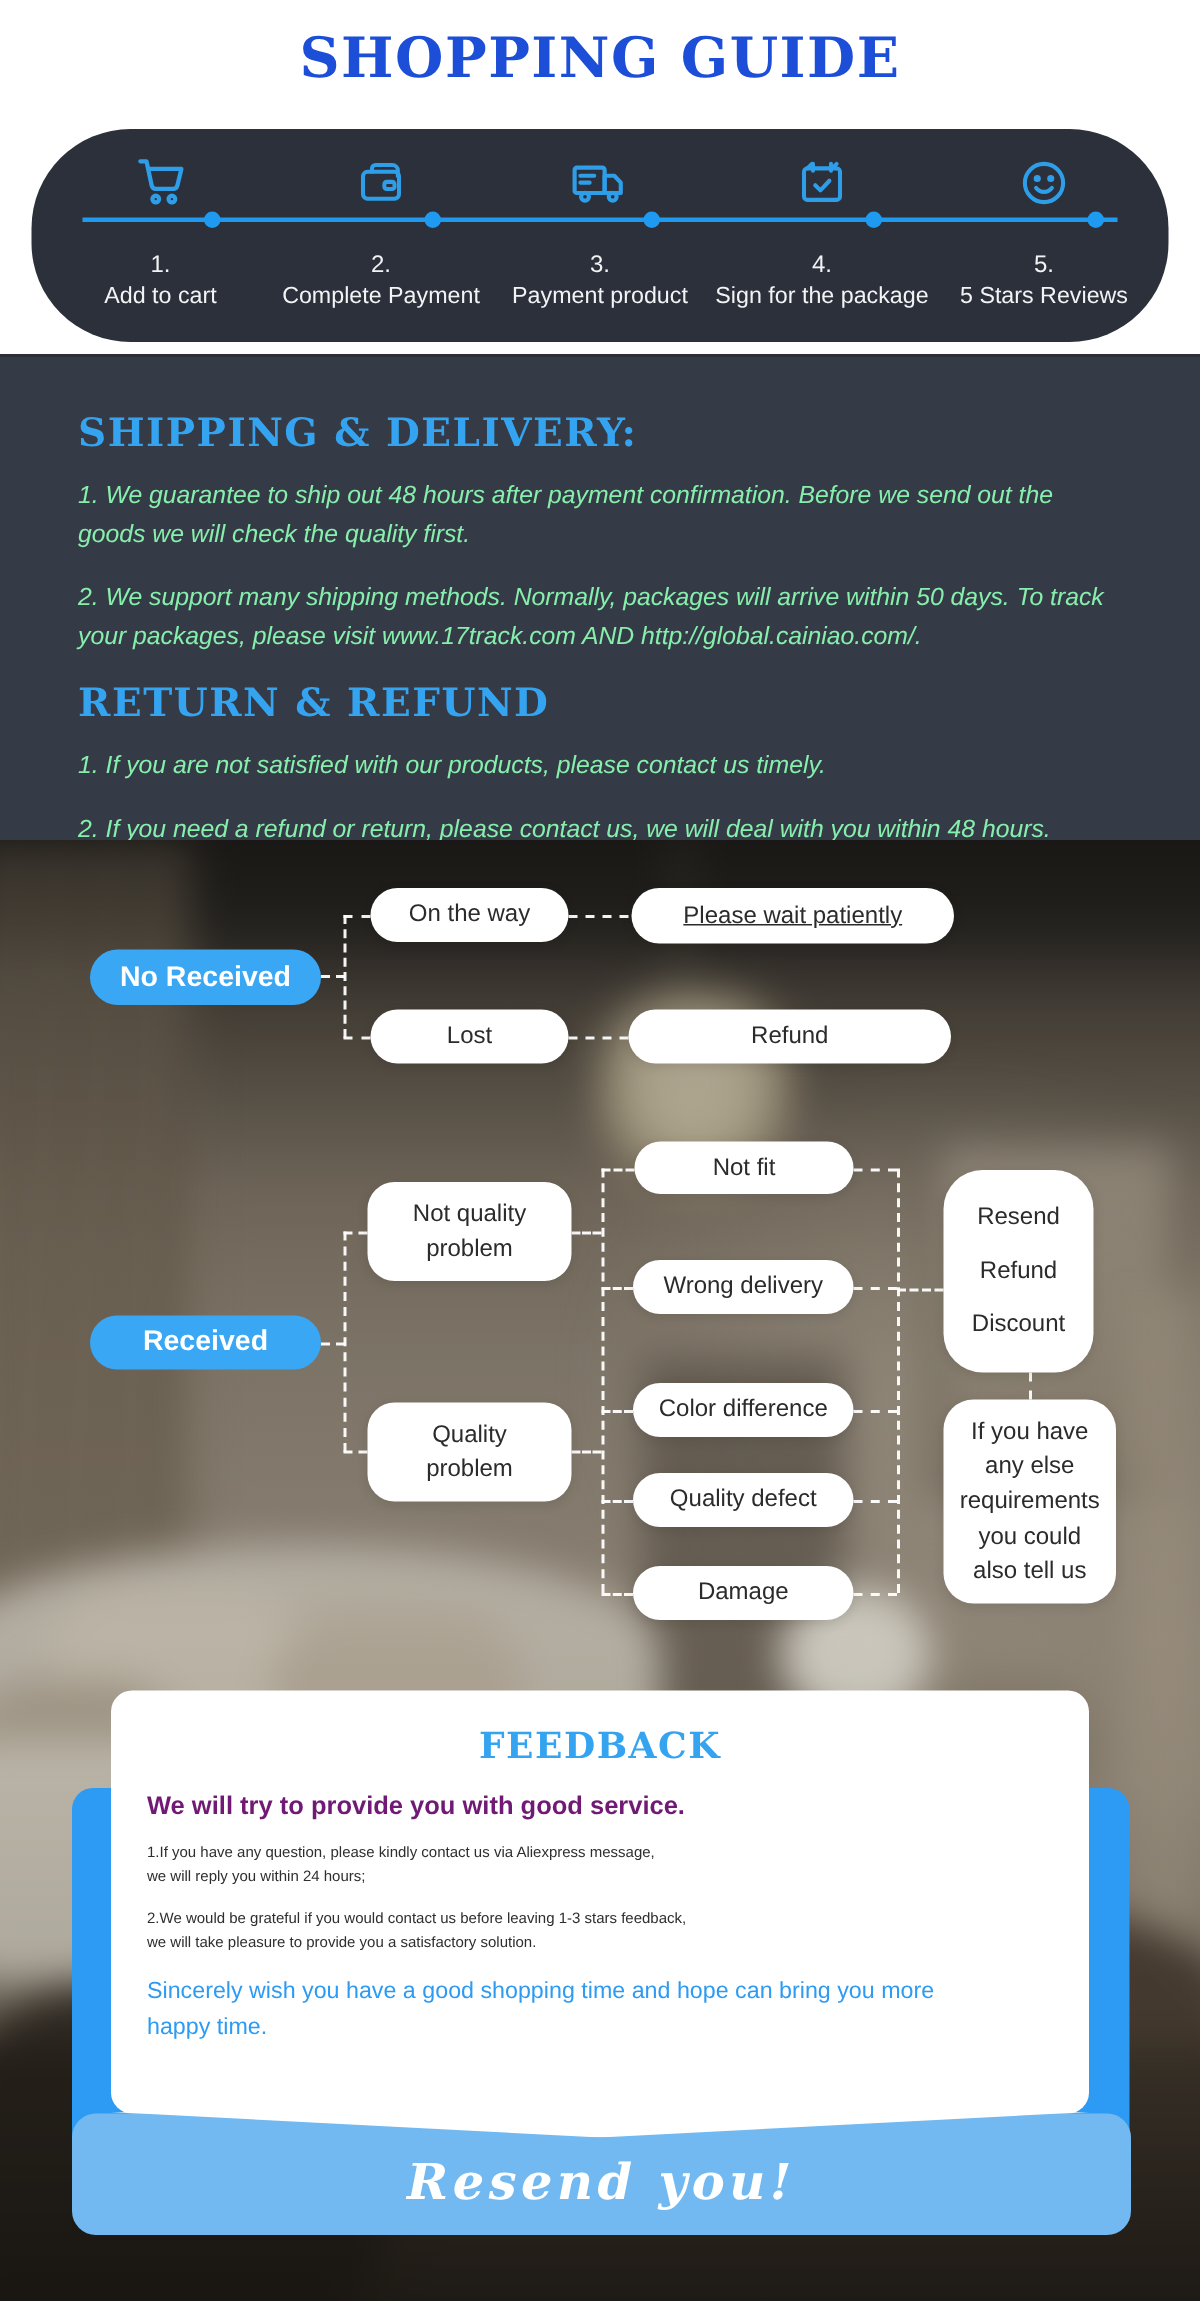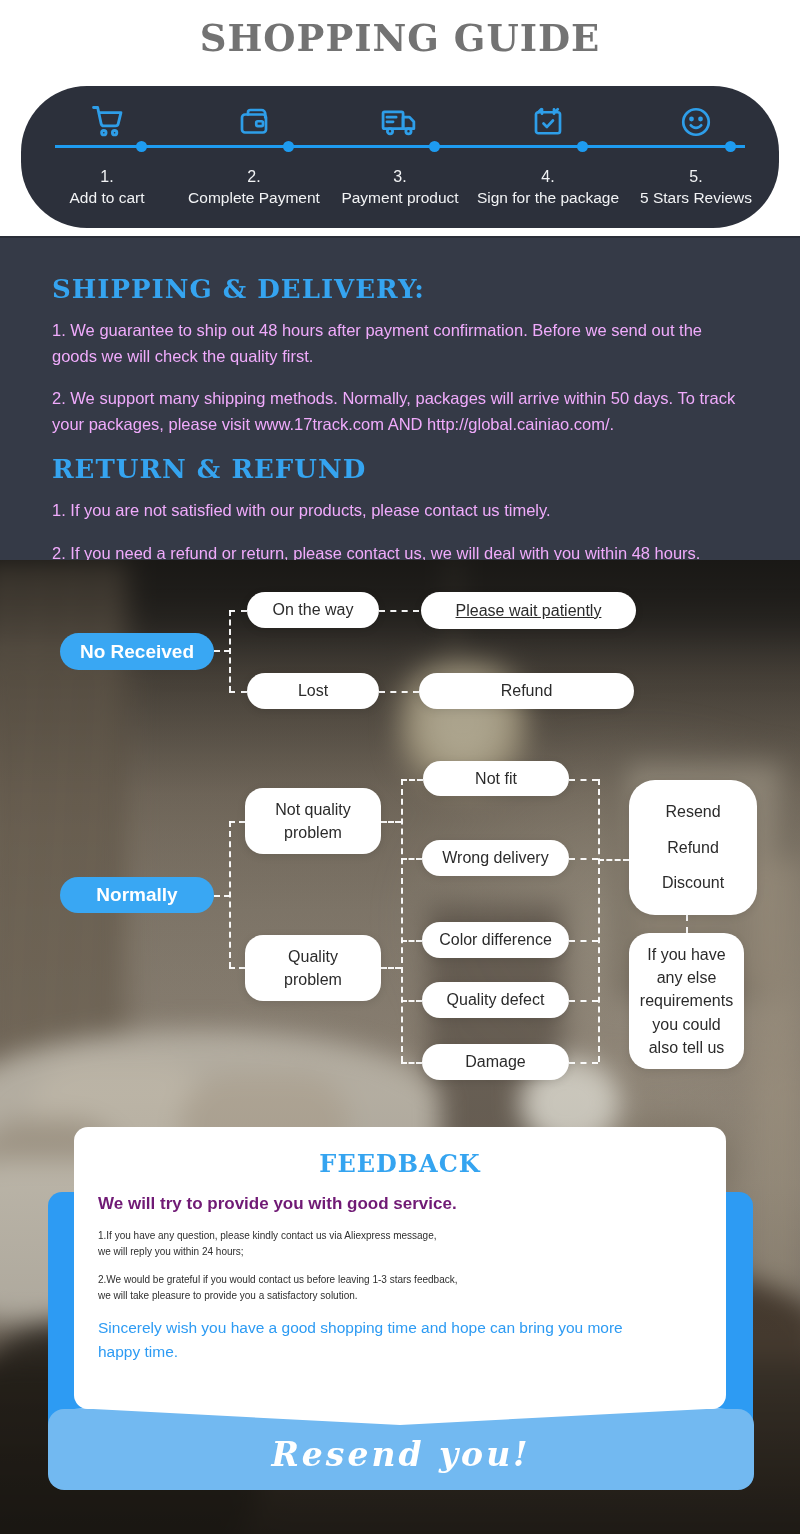--- a/index.html
+++ b/index.html
@@ -3,21 +3,21 @@
 <meta charset="utf-8">
 <style>
   * { margin:0; padding:0; box-sizing:border-box; }
   body { background:#888; font-family:"Liberation Sans", sans-serif; }
   .page { position:relative; width:800px; height:1534px; margin:0 auto; background:#ffffff; overflow:hidden; }
 
   
   .page-title {
     position:absolute; left:0; top:16px; width:100%;
     text-align:center; font-family:"DejaVu Serif", serif;
-    font-weight:800; font-size:37px; letter-spacing:1px; color:#737373;
+    font-weight:800; font-size:37px; letter-spacing:1px; color:#1d4ed8;
   }
 
   
   .steps-banner {
     position:absolute; left:21px; top:86px; width:758px; height:142px;
     background:#2C303B; border-radius:66px;
   }
   .track-line { position:absolute; left:34px; top:59px; width:690px; height:3px; background:#1E9BF0; }
   .track-dot { position:absolute; top:-4px; width:11px; height:11px; border-radius:50%; background:#1E9BF0; }
   .step { position:absolute; top:8px; width:170px; display:flex; flex-direction:column; align-items:center; }
@@ -30,22 +30,22 @@
   .dark-section {
     position:absolute; left:0; top:236px; width:800px; height:324px;
     background:#353A47; border-top:2px solid #2A2E38;
     padding:36px 38px 4px 52px;
   }
   .blue-heading {
     font-family:"DejaVu Serif", serif; font-weight:800;
     font-size:26px; letter-spacing:1px; color:#35A4F0; margin-bottom:14px;
   }
   .dark-item {
-    width:712px; font-size:16.5px; line-height:1.55; color:#f0abfc;
-    margin-bottom:17px; white-space:pre-line;
+    width:712px; font-size:16.5px; line-height:1.55; color:#86efac;
+    margin-bottom:17px; white-space:pre-line;font-style:italic;
   }
   .returns-heading { margin-top:17px; }
 
   
   .photo-section { position:absolute; left:0; top:560px; width:800px; height:974px; overflow:hidden; }
   .photo-base { position:absolute; inset:0;
     background:linear-gradient(180deg,#37342f 0%,#45403a 5%,#5e564b 13%,#867b6c 24%,#948a7b 36%,#9d9283 50%,#a89d8c 64%,#9a8f80 76%,#78695a 86%,#42382d 93%,#332b22 100%);
   }
   .photo-shapes { position:absolute; inset:-40px; filter:blur(13px); }
   .ps { position:absolute; }
@@ -80,21 +80,21 @@
   .node.blue  { background:#39A7F3; color:#ffffff; font-size:19px; font-weight:bold; border-radius:19px; }
   .node.box   { border-radius:18px; line-height:1.45; }
   .n-noreceived { left:60px;  top:73px;  width:154px; height:37px; }
   .n-ontheway   { left:247px; top:32px;  width:132px; height:36px; }
   .n-wait       { left:421px; top:32px;  width:215px; height:37px;text-decoration:underline; }
   .n-lost       { left:247px; top:113px; width:132px; height:36px; }
   .n-refund     { left:419px; top:113px; width:215px; height:36px; }
   .n-notfit     { left:423px; top:201px; width:146px; height:35px; }
   .n-notquality { left:245px; top:228px; width:136px; height:66px; padding:0 26px; }
   .n-wrongdel   { left:422px; top:280px; width:147px; height:36px; }
-  .n-resend     { left:629px; top:220px; width:128px; height:135px; border-radius:26px !important;
+  .n-resend     { left:629px; top:220px; width:100px; height:135px; border-radius:26px !important;
                   flex-direction:column; justify-content:space-evenly; padding:8px 0; font-size:16.5px; }
   .n-received   { left:60px;  top:317px; width:154px; height:36px; }
   .n-colordiff  { left:422px; top:362px; width:147px; height:36px; }
   .n-quality    { left:245px; top:375px; width:136px; height:66px; padding:0 30px; }
   .n-qualitydef { left:422px; top:422px; width:147px; height:36px; }
   .n-damage     { left:422px; top:484px; width:147px; height:36px; }
   .n-anyelse    { left:629px; top:373px; width:115px; height:136px; border-radius:20px !important;
                   white-space:pre-line; font-size:15.5px; line-height:1.62; }
 
   
@@ -268,21 +268,21 @@
     <div class="node white n-lost">Lost</div>
     <div class="node white n-refund">Refund</div>
     <div class="node white n-notfit">Not fit</div>
     <div class="node white box n-notquality">Not quality problem</div>
     <div class="node white n-wrongdel">Wrong delivery</div>
     <div class="node white box n-resend">
       <span>Resend</span>
       <span>Refund</span>
       <span>Discount</span>
     </div>
-    <div class="node blue n-received">Normally</div>
+    <div class="node blue n-received">Received</div>
     <div class="node white n-colordiff">Color difference</div>
     <div class="node white box n-quality">Quality problem</div>
     <div class="node white n-qualitydef">Quality defect</div>
     <div class="node white n-damage">Damage</div>
     <div class="node white box n-anyelse">If you have
 any else
 requirements
 you could
 also tell us</div>
 

